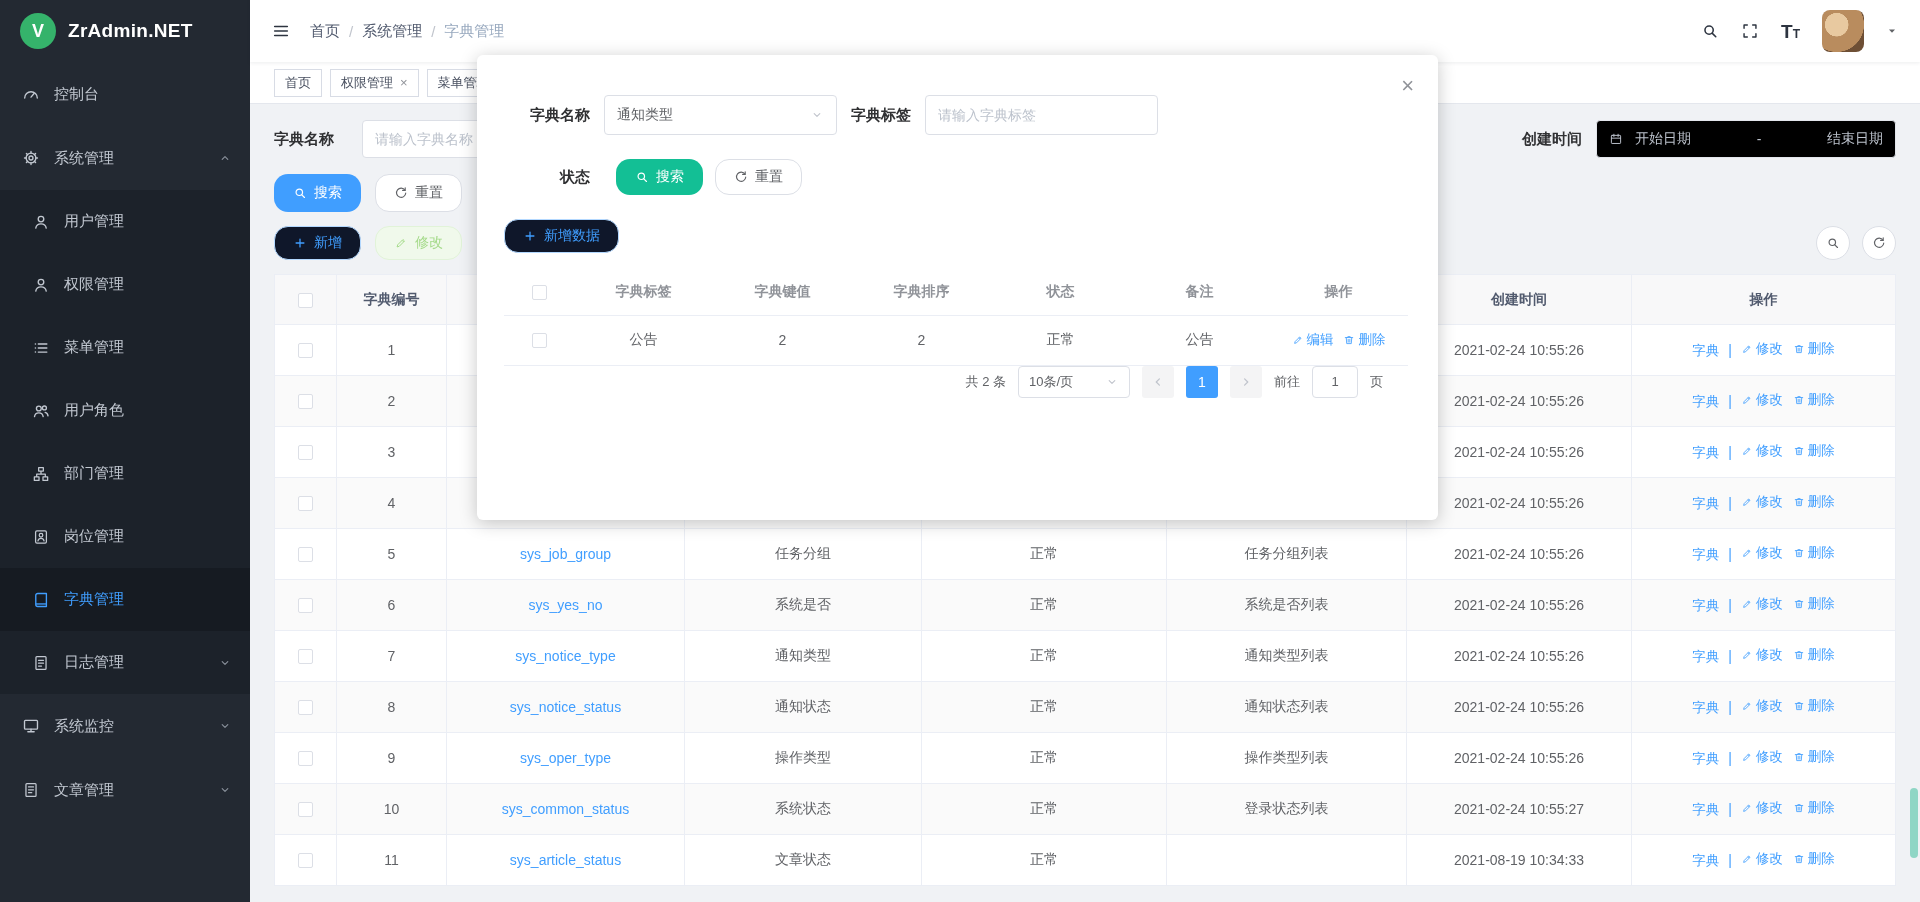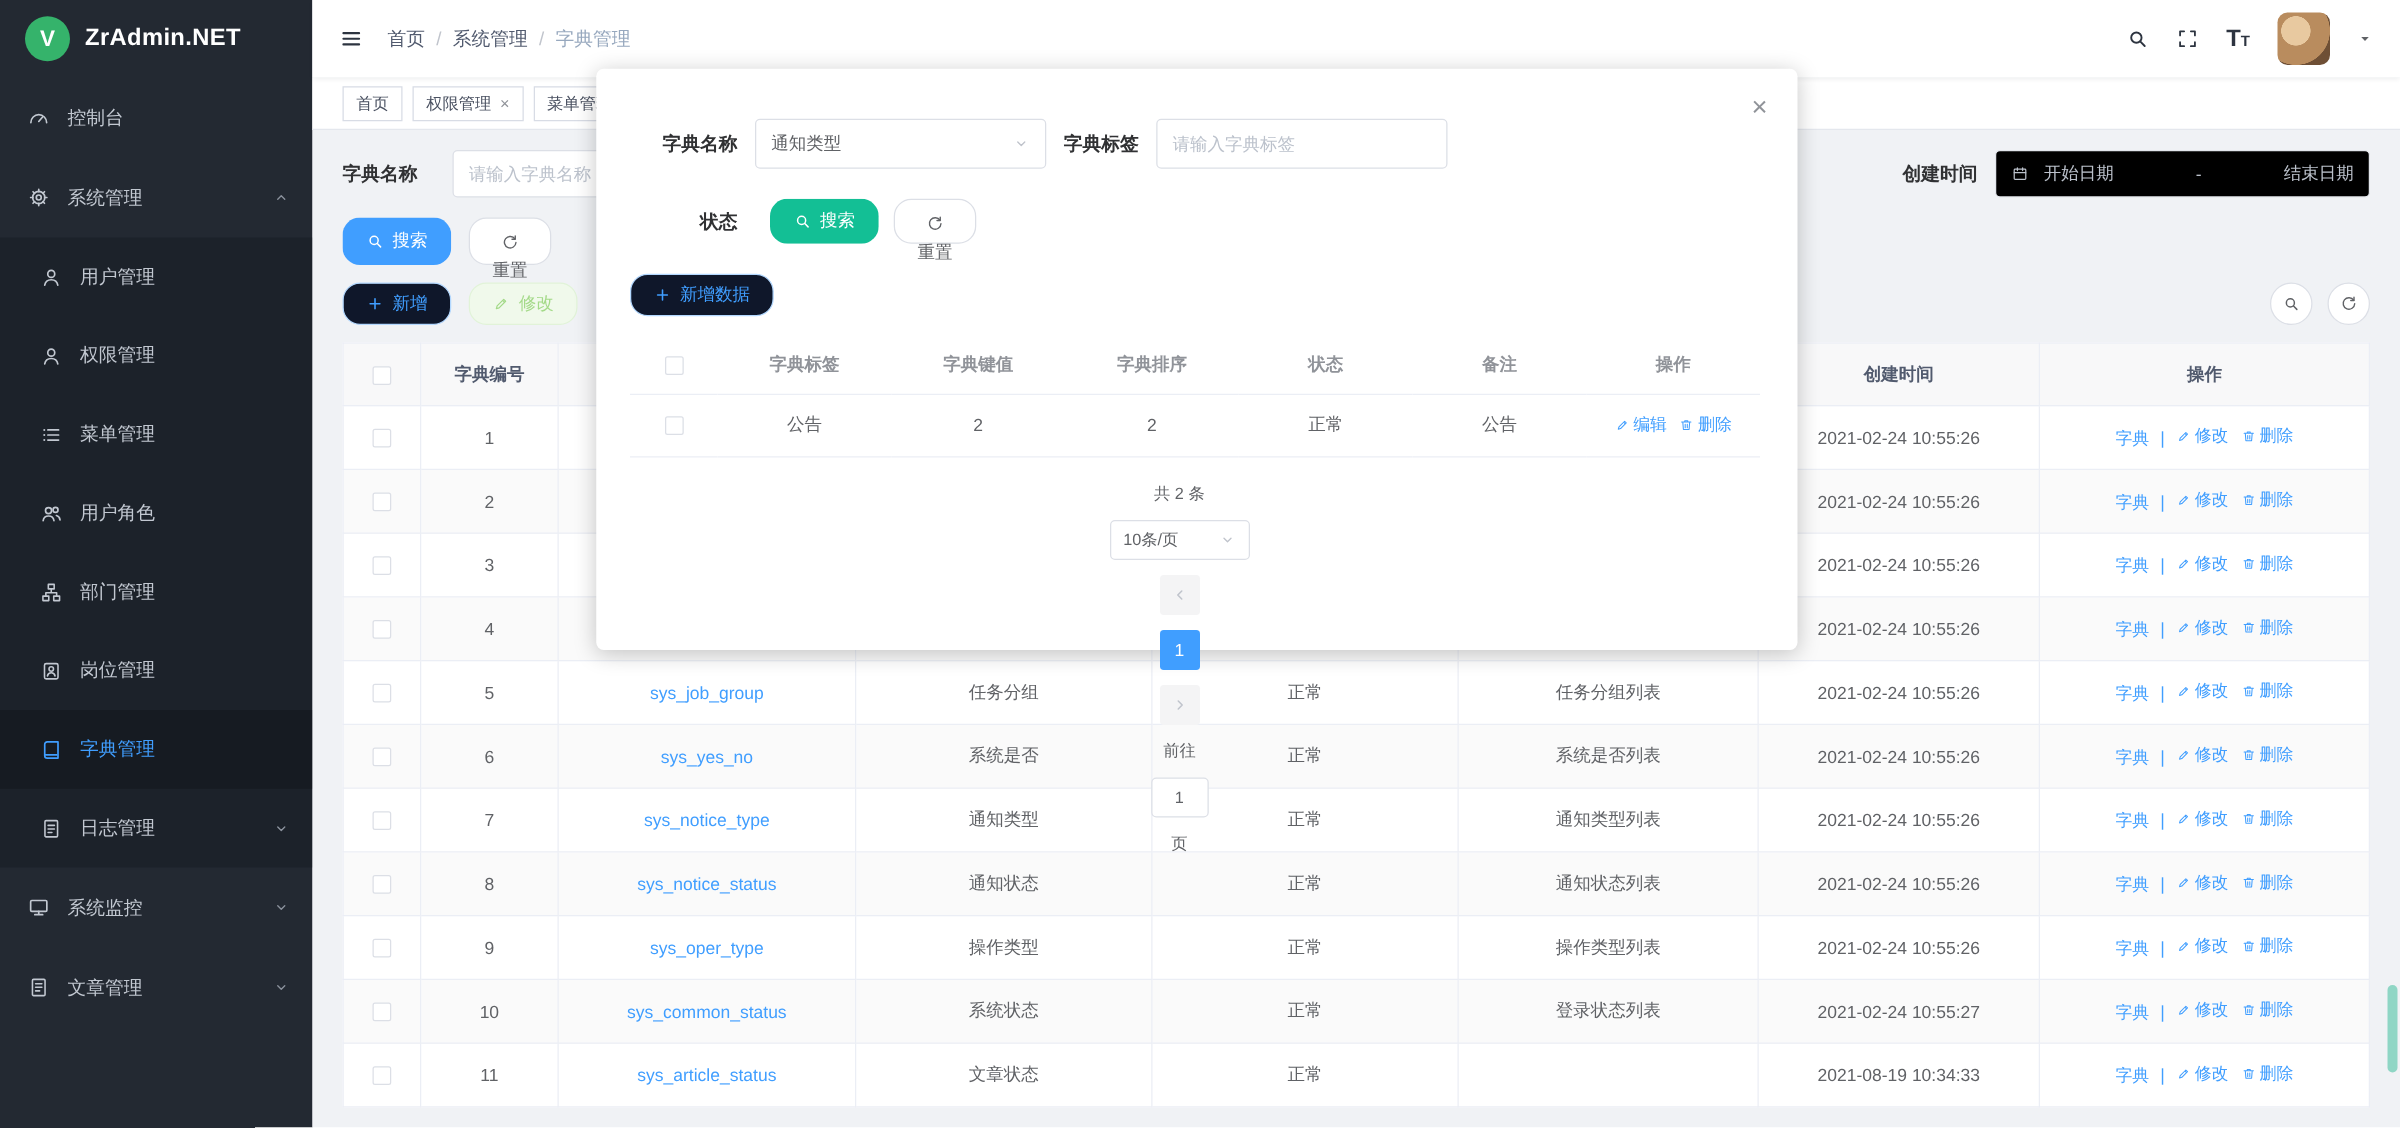--- a/index.html
+++ b/index.html
@@ -63,21 +63,21 @@
   .inp::placeholder { color:#bcc2cc; }
   .right-group { margin-left:auto; display:flex; align-items:center; }
   .date-range { width:300px; height:38px; border:1px solid #e3e6ec; border-radius:4px; background:#000000;
     display:flex; align-items:center; gap:12px; padding:0 12px; color:#bcc2cc; font-size:14px; margin-left:14px; }
   .date-range .mid { flex:1; text-align:center; color:#bcc2cc; }
 
   .btn { height:38px; padding:12px 18px; border-radius:14px; font-size:14px; display:inline-flex;
     align-items:center; gap:7px; cursor:pointer; border:1px solid transparent; background:#fff;
     font-family:"Liberation Sans", sans-serif; }
   .btn-primary { background:#409EFF; color:#fff; }
-  .btn-plain { border-color:#dcdfe6; color:#606266;flex-direction:column; }
+  .btn-plain { border-color:#dcdfe6; color:#606266; }
   .btn-row { display:flex; gap:14px; margin-bottom:14px; }
   .toolbar-row { display:flex; align-items:center; gap:14px; margin-bottom:14px; }
   .btn-add { height:34px; background:#0f172a; border:1px solid #b3d8ff; color:#409EFF; }
   .btn-edit-dis { height:34px; background:#f0f9eb; border:1px solid #e1f3d8; color:#a4da89; cursor:not-allowed; }
   .tool-circles { margin-left:auto; display:flex; gap:12px; }
   .tool-circle { width:34px; height:34px; border-radius:50%; border:1px solid #dcdfe6; background:#fff;
     color:#606266; display:flex; align-items:center; justify-content:center; cursor:pointer; }
 
   table { border-collapse:collapse; background:#fff; }
   .main-table { width:100%; font-size:14px; color:#606266; border:1px solid #ebeef5; }
@@ -109,21 +109,21 @@
   .d-input { width:233px; height:40px; border:1px solid #dcdfe6; border-radius:4px; padding:0 12px;
     font-size:14px; color:#606266; outline:none; font-family:"Liberation Sans", sans-serif; }
   .d-input::placeholder { color:#bcc2cc; }
   .btn-teal { height:36px; background:#13BF95; color:#fff; margin-left:12px; }
   .btn-reset2 { height:36px; margin-left:12px; }
   .dlg-table { width:904px; margin-top:16px; }
   .dlg-table th { height:46px; color:#909399; font-weight:bold; border-bottom:1px solid #ebeef5;
     text-align:center; font-size:14px; background:#fff; }
   .dlg-table td { height:50px; text-align:center; color:#606266; border-bottom:1px solid #ebeef5; }
   .pagination { display:flex; align-items:center; gap:12px; justify-content:flex-end;
-    padding-right:28px; margin-top:20px; font-size:13px; color:#606266;flex-direction:column; }
+    padding-right:28px; font-size:13px; color:#606266; }
   .size-select { width:112px; height:32px; border:1px solid #dcdfe6; border-radius:4px; background:#fff;
     display:flex; align-items:center; padding:0 10px; color:#606266; font-size:13px; cursor:pointer; }
   .size-select .caret-i { margin-left:auto; color:#c0c4cc; }
   .pg-btn { width:32px; height:32px; border-radius:3px; background:#f4f4f5; color:#c0c4cc;
     display:flex; align-items:center; justify-content:center; cursor:pointer; }
   .pg-active { width:32px; height:32px; border-radius:3px; background:#409EFF; color:#fff;
     display:flex; align-items:center; justify-content:center; font-size:14px; cursor:pointer; }
   .goto-input { width:46px; height:32px; border:1px solid #dcdfe6; border-radius:4px; text-align:center;
     font-size:13px; color:#606266; outline:none; font-family:"Liberation Sans", sans-serif; }
 

